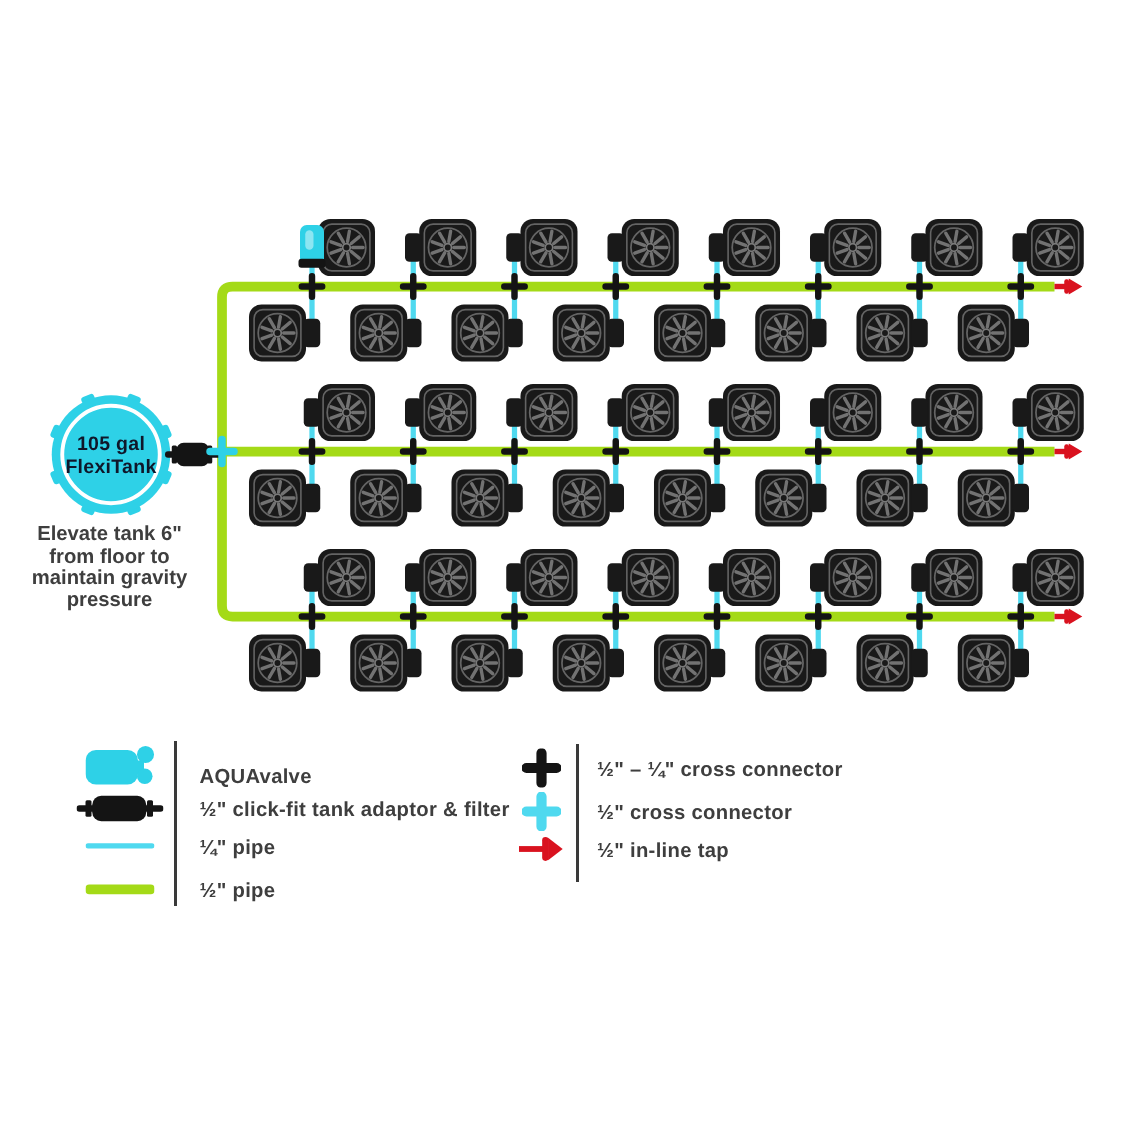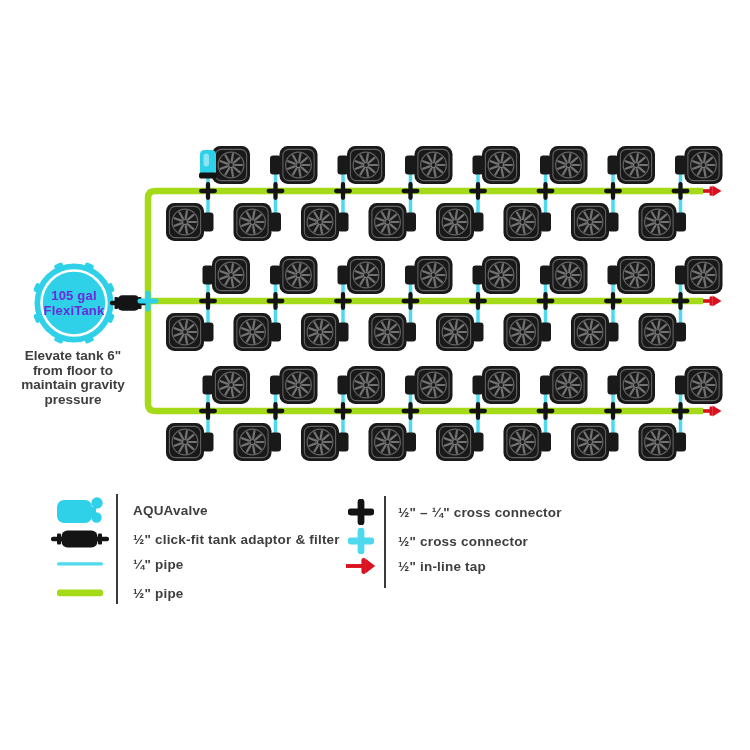--- a/index.html
+++ b/index.html
@@ -1,20 +1,20 @@
 <!DOCTYPE html>
 <html><head>
 <meta charset="utf-8">
 <style>
   html,body{margin:0;padding:0;background:#ffffff;}
   #stage{position:relative;width:750px;height:750px;background:#ffffff;overflow:hidden;
          font-family:"Liberation Sans",sans-serif;font-weight:bold;}
   #diagram-svg{position:absolute;left:0;top:0;}
   .overlay{position:absolute;white-space:pre-line;text-align:center;}
-  #tank-label{left:24px;top:288px;width:100px;color:#6d28d9;font-size:13px;line-height:15px;letter-spacing:.2px;}
+  #tank-label{left:24px;top:288px;width:100px;color:#0f172a;font-size:13px;line-height:15px;letter-spacing:.2px;}
   #tank-note{left:10px;top:349px;width:126px;color:#3e3e3e;font-size:13.5px;line-height:14.5px;}
   .lg-row{position:absolute;display:flex;align-items:center;}
   .lg-icon-cell{display:flex;align-items:center;justify-content:center;}
   .lg-left .lg-icon-cell{width:64px;}
   .lg-right .lg-icon-cell{width:30px;}
   .lg-label{color:#3e3e3e;font-size:13.5px;letter-spacing:.2px;white-space:nowrap;}
   .lg-left .lg-label{margin-left:21px;}
   .lg-right .lg-label{margin-left:22px;}
   .lg-divider{position:absolute;width:2px;background:#3a3a3a;}
   #legend-divider-left{left:116px;top:494px;height:110px;}
@@ -240,21 +240,21 @@
   <div id="tank-label" class="overlay">105 gal
 FlexiTank</div>
   <div id="tank-note" class="overlay">Elevate tank 6"
 from floor to
 maintain gravity
 pressure</div>
 
   <div class="lg-divider" id="legend-divider-left"></div>
   <div class="lg-divider" id="legend-divider-right"></div>
   <div id="legend-left">
-      <div class="lg-row lg-left" style="left: 48px; top: 495px; height: 30px;">
+      <div class="lg-row lg-left" style="left: 48px; top: 495px; height: 30px; align-items: flex-end;">
         <div class="lg-icon-cell">
           <svg width="46" height="30" viewBox="0 0 46 30">
      <rect x="0" y="5" width="35" height="23" rx="7" fill="#2ed1e7"></rect>
      <rect x="32" y="12" width="7" height="9" fill="#2ed1e7"></rect>
      <circle cx="40" cy="8" r="5.7" fill="#2ed1e7"></circle>
      <circle cx="39.5" cy="22.5" r="5.2" fill="#2ed1e7"></circle>
           </svg>
         </div>
         <div class="lg-label">AQUAvalve</div>
       </div>

